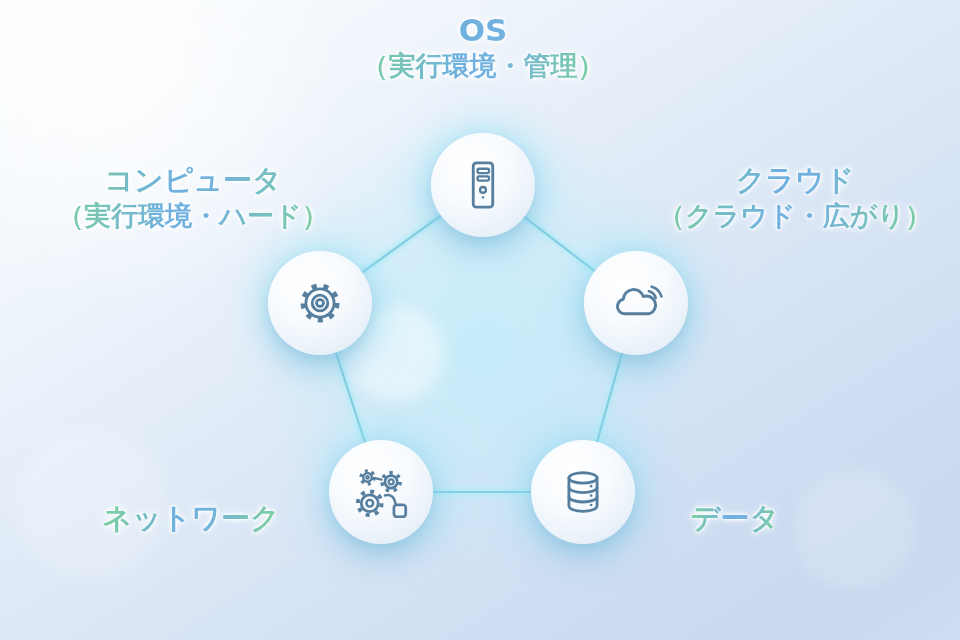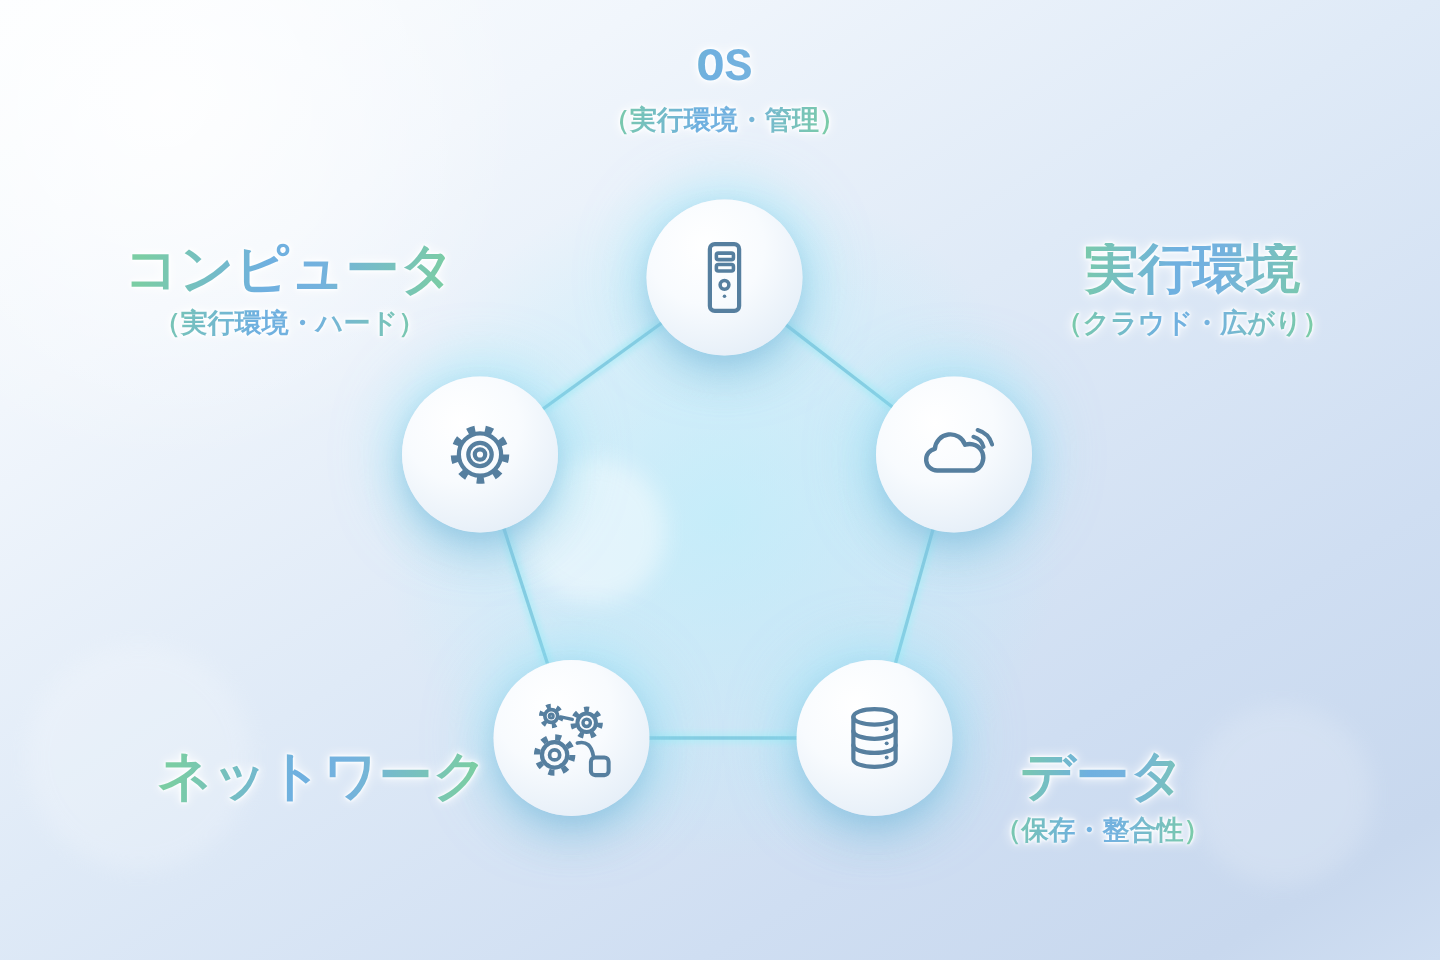--- a/index.html
+++ b/index.html
@@ -41,27 +41,27 @@
   
   .label{
     position:absolute;transform:translateX(-50%);
     text-align:center;white-space:nowrap;font-weight:bold;line-height:36px;
     background-image:linear-gradient(100deg,#7bcda4 6%,#6fb0e0 42%,#74b2de 58%,#7bcda4 94%);
     -webkit-background-clip:text;background-clip:text;color:transparent;
     filter:drop-shadow(0 0 1.2px rgba(255,255,255,0.95))
            drop-shadow(0 0 1.2px rgba(255,255,255,0.92))
            drop-shadow(0 0 3.5px rgba(255,255,255,0.85));
   }
-  .label .t1{font-size:36px;}
-  .label .t2{font-size:18px;}
-  .label-os{left:483px;top:28px;font-family:Liberation Mono, monospace;}
+  .label .t1{font-size:29px;}
+  .label .t2{font-size:27px;}
+  .label-os{left:483px;top:12px;}
   .label-os .t1{font-size:31px;}
   .label-computer{left:193px;top:162px;}
   .label-system{left:795px;top:162px;}
-  .label-network{left:215px;top:500px;}
+  .label-network{left:191px;top:500px;}
   .label-data{left:735px;top:500px;}
 
   .icon-stroke{fill:none;stroke:#567f9f;stroke-width:2.6;stroke-linecap:round;stroke-linejoin:round;}
 </style>
 </head>
 <body>
 
 <div class="canvas">
 
   <div class="glow-layer">
@@ -158,26 +158,25 @@
     <div class="t1">OS</div>
     <div class="t2">（実行環境・管理）</div>
   </div>
 
   <div class="label label-computer">
     <div class="t1">コンピュータ</div>
     <div class="t2">（実行環境・ハード）</div>
   </div>
 
   <div class="label label-system">
-    <div class="t1">実行環境</div>
+    <div class="t1">クラウド</div>
     <div class="t2">（クラウド・広がり）</div>
   </div>
 
   <div class="label label-network">
     <div class="t1">ネットワーク</div>
   </div>
 
   <div class="label label-data">
     <div class="t1">データ</div>
-    <div class="t2">（保存・整合性）</div>
   </div>
 
 </div>
 
 </body></html>

